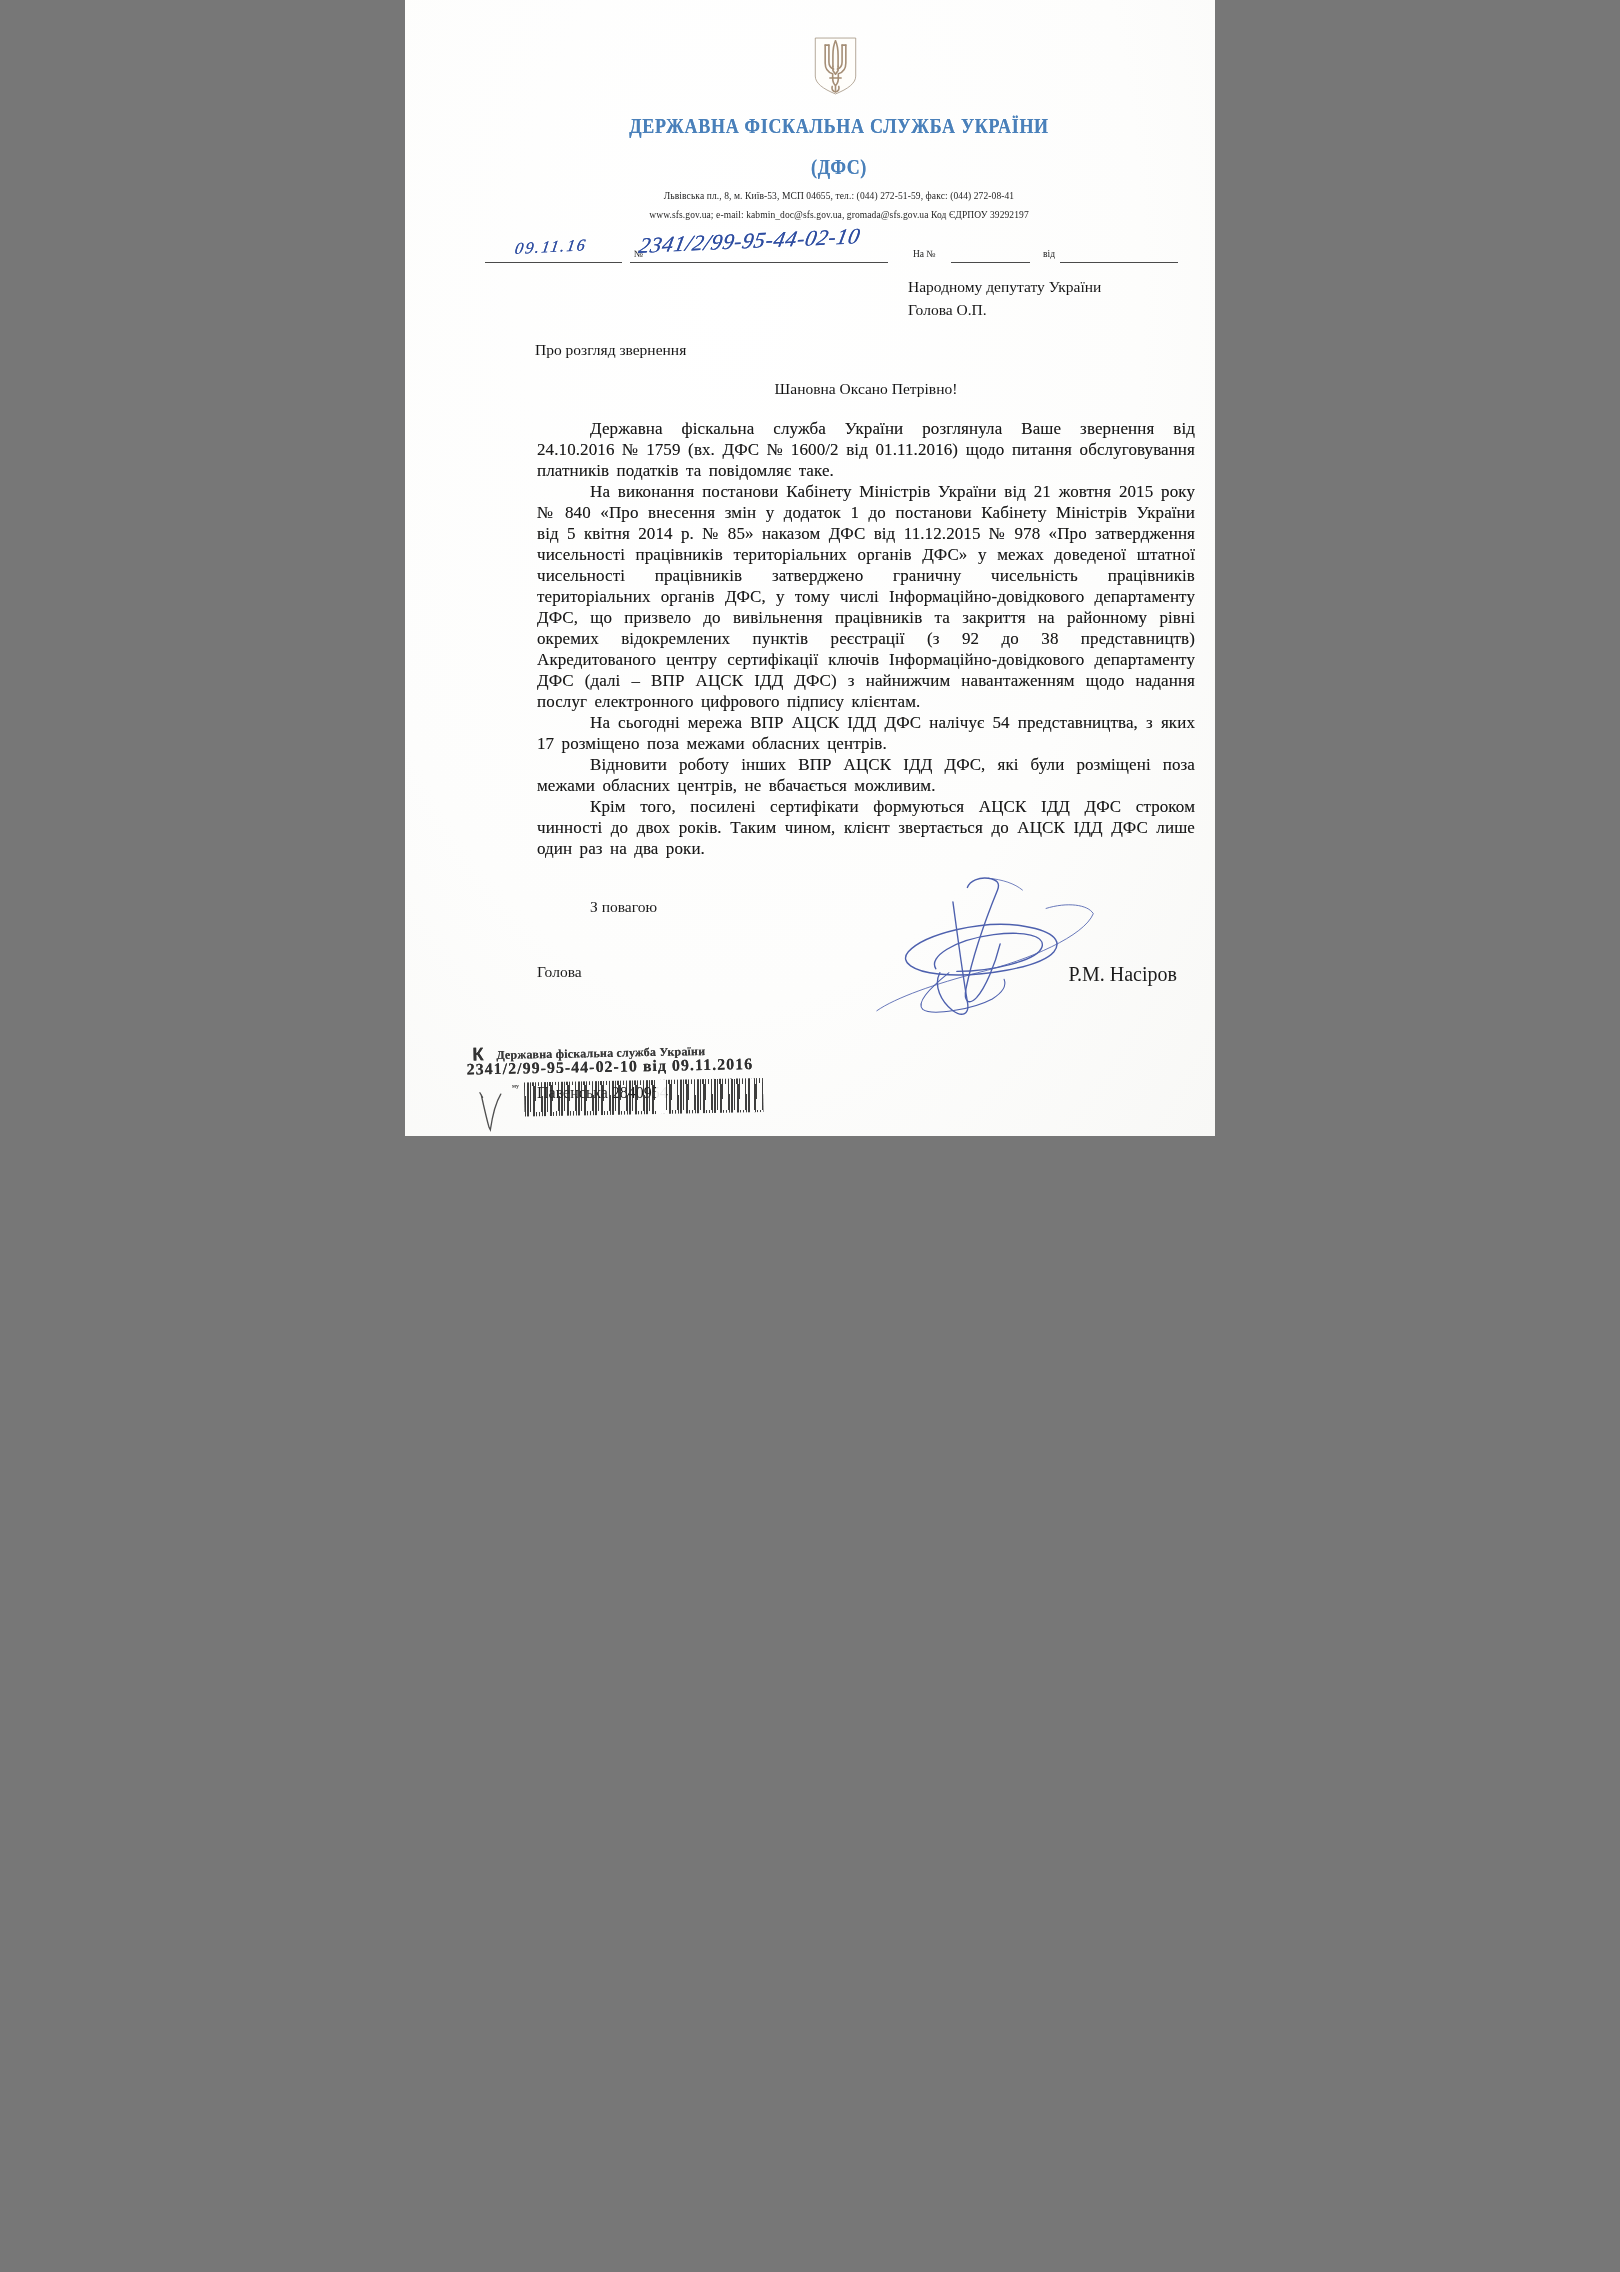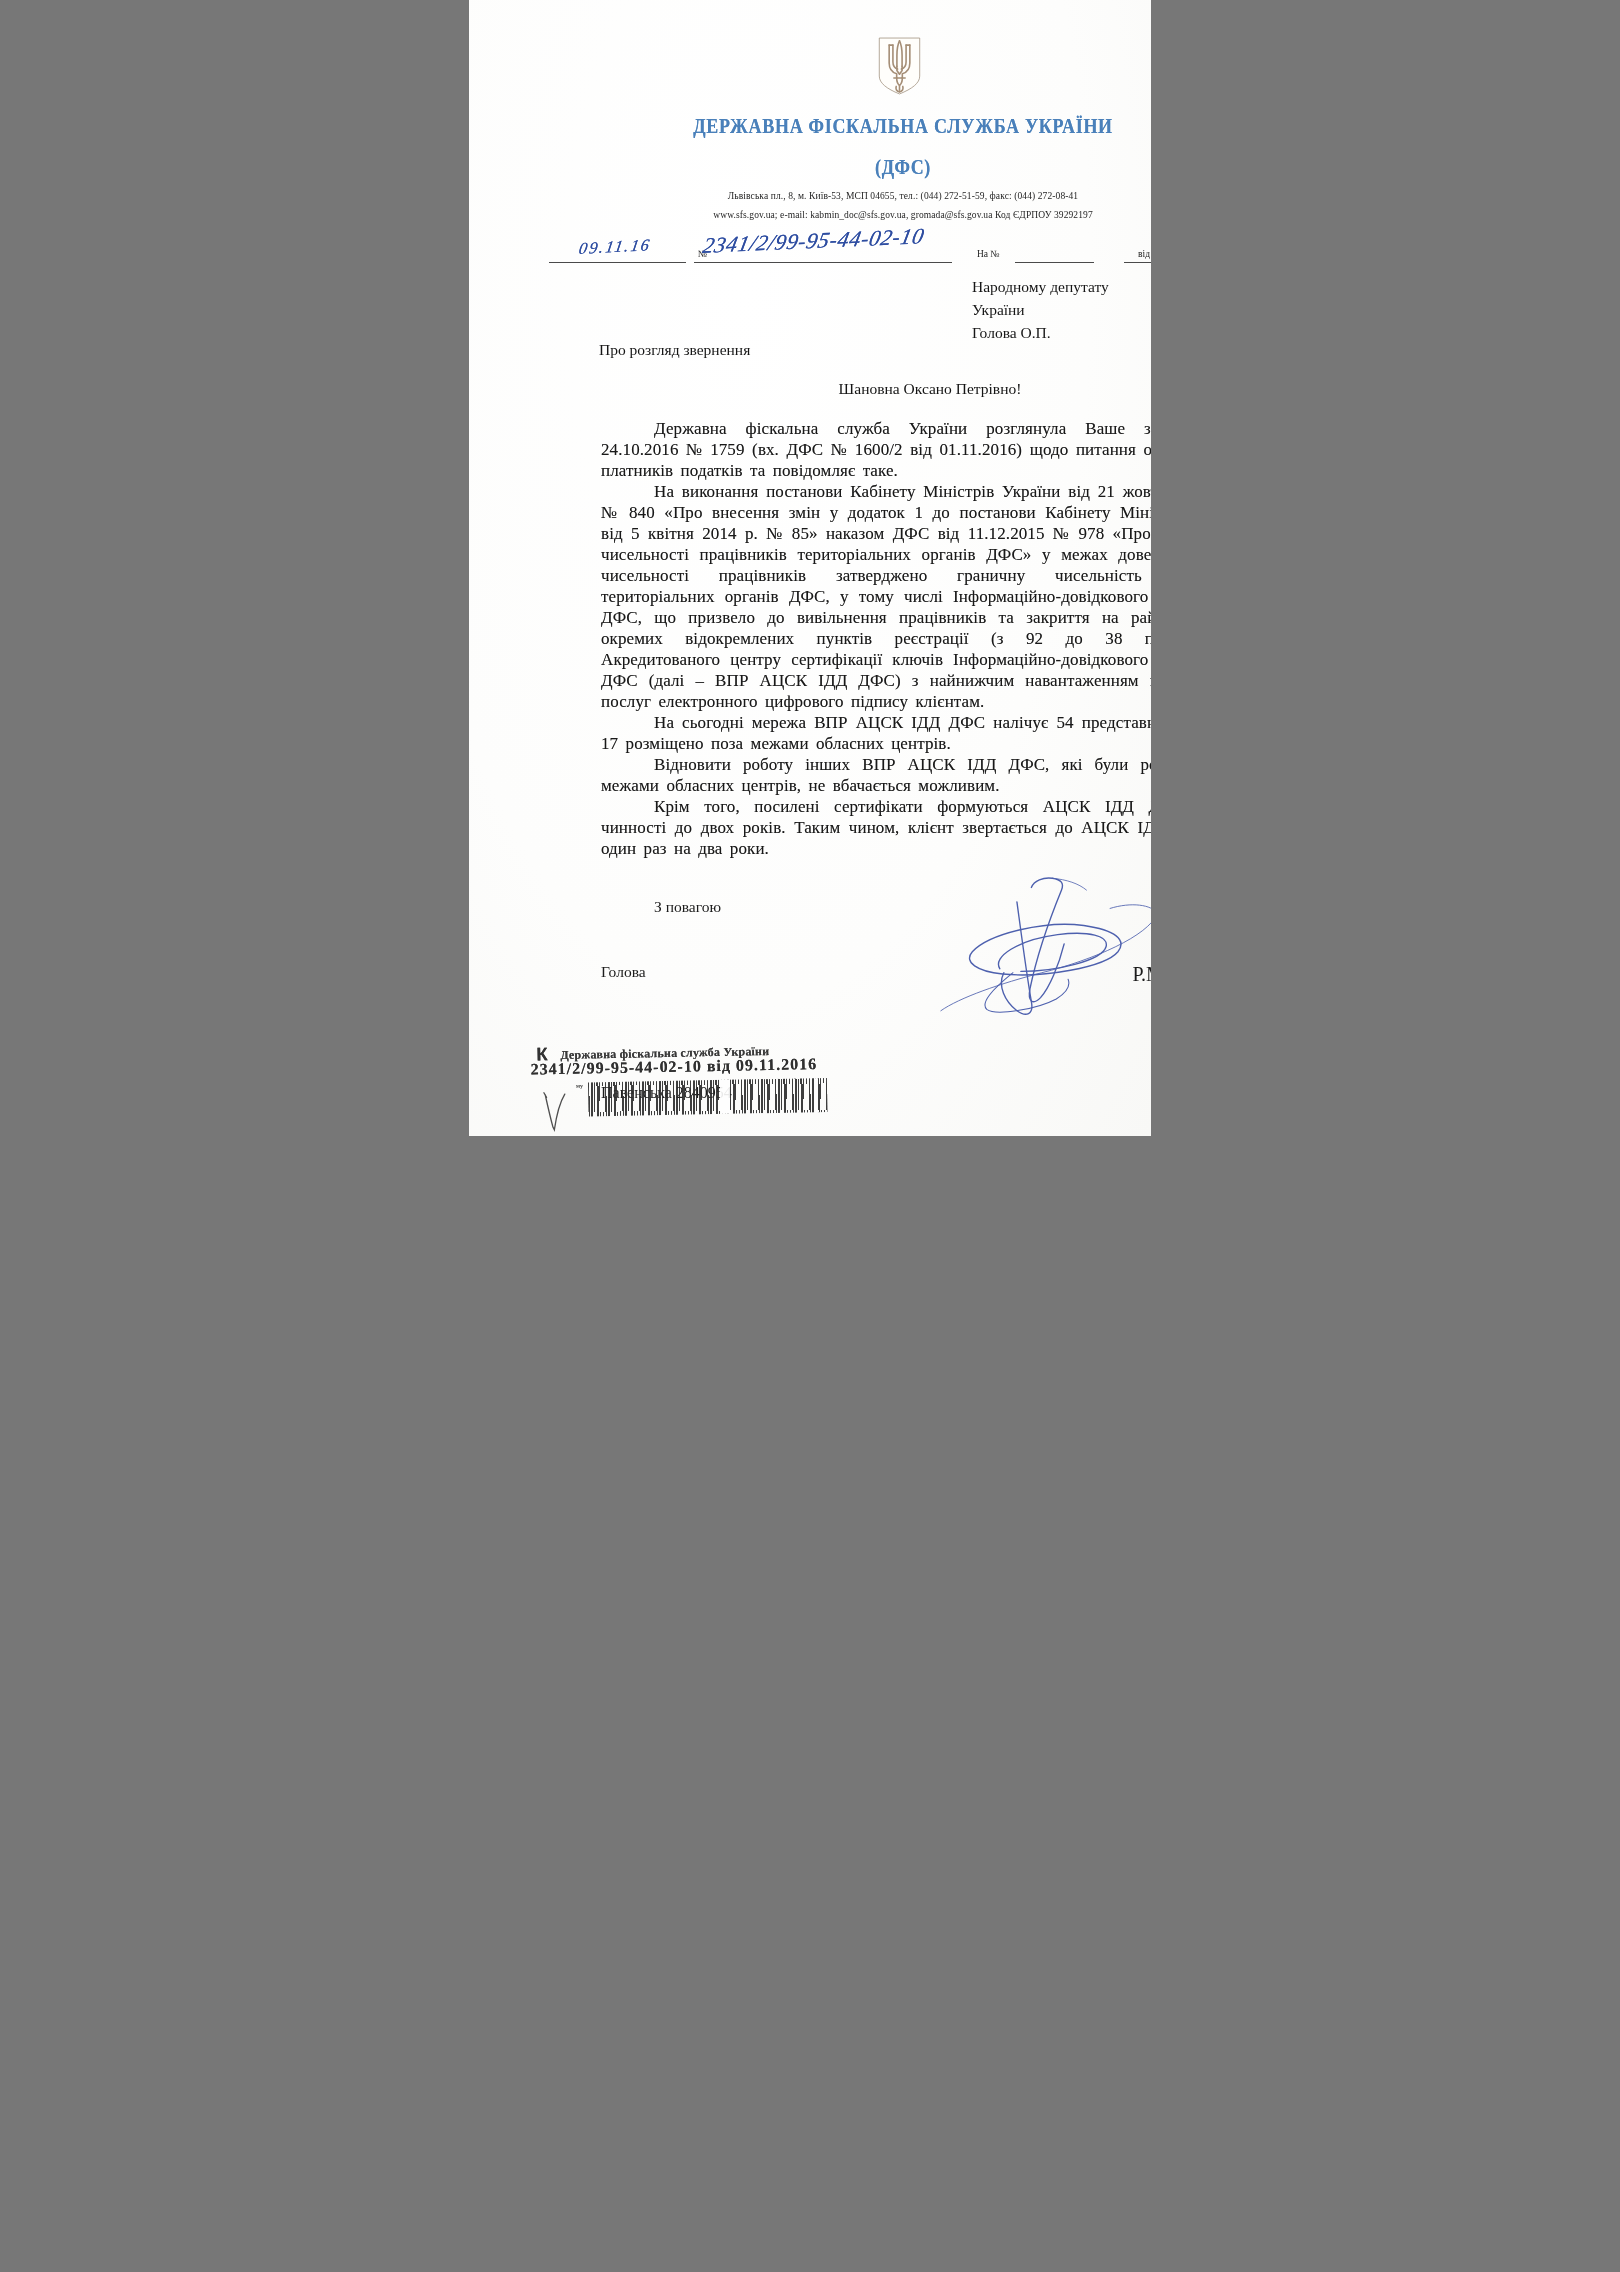--- a/index.html
+++ b/index.html
@@ -1,19 +1,19 @@
 <!DOCTYPE html>
 <html style="font-size:10.5px"><head>
 <meta charset="utf-8">
 <title>Document</title>
 <style>
   html,body{margin:0;padding:0;background:#777;}
   .page{
     position:relative;
-    width:682px;height:1136px;
+    width:810px;height:1136px;
     margin:0 auto;
     background:radial-gradient(ellipse at 40% 25%, #ffffff 0%, #fdfdfc 60%, #f8f8f6 100%);
     font-family:"Liberation Serif","DejaVu Serif",serif;
     color:#1c1c1c;
     overflow:hidden;
   }
   .abs{position:absolute;}
   
   .emblem{left:407px;top:36px;width:47px;height:60px;}
   .org-name{
@@ -122,21 +122,21 @@
   <div class="abs addr addr1">Львівська пл., 8, м. Київ-53, МСП 04655, тел.: (044) 272-51-59, факс: (044) 272-08-41</div>
   <div class="abs addr addr2">www.sfs.gov.ua; e-mail: kabmin_doc@sfs.gov.ua,  gromada@sfs.gov.ua Код ЄДРПОУ 39292197</div>
 
   <div class="abs hand hand-date">09.11.16</div>
   <div class="abs rule" style="left:80px;top:262px;width:137px;"></div>
   <div class="abs ref-label" style="left:229px;top:249px;">№</div>
   <div class="abs hand hand-number">2341/2/99-95-44-02-10</div>
   <div class="abs rule" style="left:225px;top:262px;width:258px;"></div>
   <div class="abs ref-label" style="left:508px;top:249px;">На №</div>
   <div class="abs rule" style="left:546px;top:262px;width:79px;"></div>
-  <div class="abs ref-label" style="left:633px;top:249px;padding-left:36px;">від</div>
+  <div class="abs ref-label" style="left:602px;top:249px;padding-left:36px;">від</div>
   <div class="abs rule" style="left:655px;top:262px;width:118px;"></div>
 
   <div class="abs recipient">
     <div>Народному депутату України</div>
     <div>Голова О.П.</div>
   </div>
 
   <div class="abs subject">Про розгляд звернення</div>
 
   <div class="abs salutation">Шановна Оксано Петрівно!</div>

